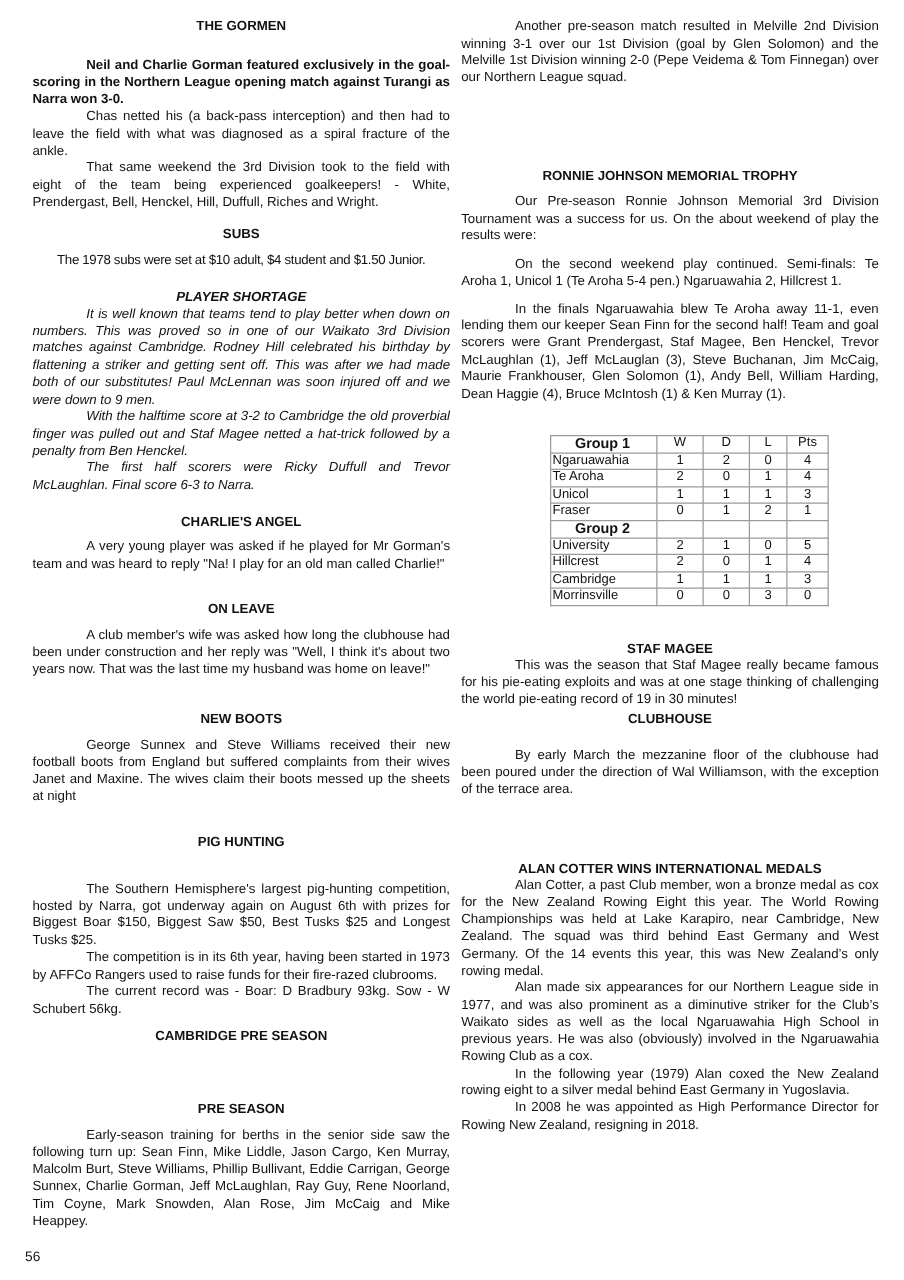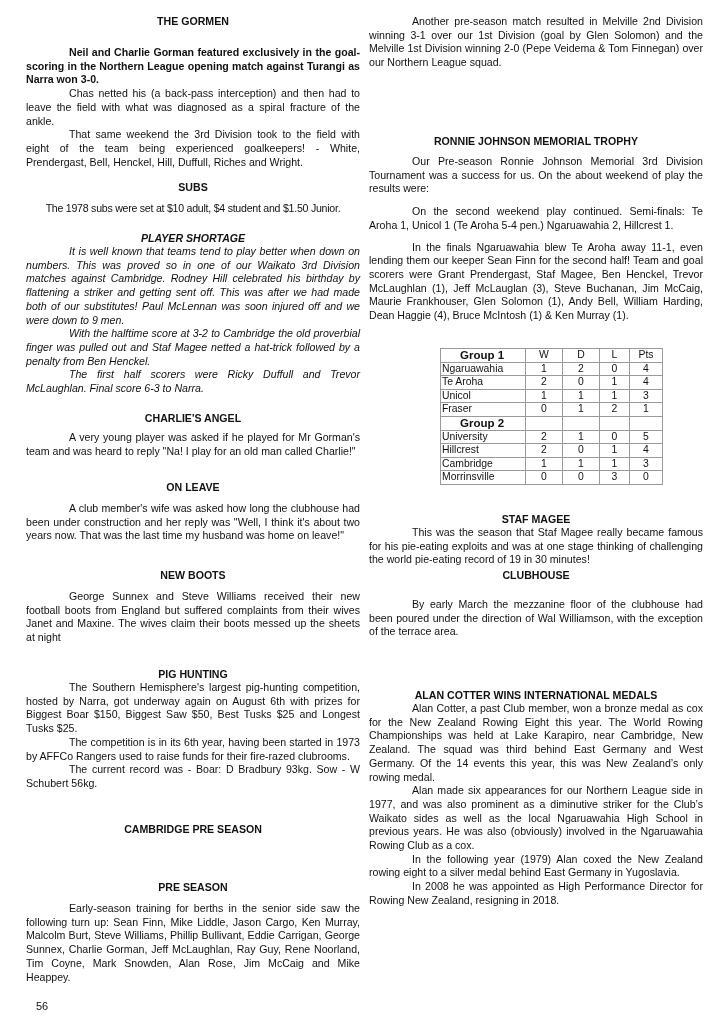--- a/index.html
+++ b/index.html
@@ -6,21 +6,21 @@
   body { width:723px; height:1024px; position:relative; overflow:hidden;
          font-family:"Liberation Sans", "DejaVu Sans", sans-serif; color:#111; }
   .col { position:absolute; width:334px; font-size:10.6px; line-height:13.7px; }
   .left { left:26px; }
   .right { left:369px; }
   .blk { position:absolute; left:0; width:334px; }
   h3 { margin:0; font-size:10.6px; line-height:14px; font-weight:bold; text-align:center; }
   p { margin:0; text-align:justify; text-indent:43px; }
   p.center { text-align:center; text-indent:0; }
   p.tight { letter-spacing:-0.25px; }
-  .pagenum { position:absolute; left:36px; top:1000px; font-size:11px; }
+  .pagenum { position:absolute; left:20px; top:1000px; font-size:11px; }
   table.standings { position:absolute; left:440px; top:348px; border-collapse:collapse;
                     font-size:10.4px; line-height:12.6px; }
   table.standings td { border:1px solid #9a9a9a; padding:0 3px; text-align:center; }
   table.standings td.team { text-align:left; width:62px; padding-left:1px; }
   table.standings td.w { width:30px; } table.standings td.d { width:30px; }
   table.standings td.l { width:23px; } table.standings td.p { width:26px; }
   table.standings td.grp { font-weight:bold; font-size:11.5px; text-align:left; padding-left:19px; }
 </style>
 </head>
 <body>
@@ -56,21 +56,21 @@
     <p style="margin-top:8px;">A club member's wife was asked how long the clubhouse had been under construction and her reply was "Well, I think it's about two years now. That was the last time my husband was home on leave!"</p>
   </div>
 
   <div class="blk" style="top:568px;">
     <h3>NEW BOOTS</h3>
     <p style="margin-top:8px;">George Sunnex and Steve Williams received their new football boots from England but suffered complaints from their wives Janet and Maxine. The wives claim their boots messed up the sheets at night</p>
   </div>
 
   <div class="blk" style="top:667px;">
     <h3>PIG HUNTING</h3>
-    <p style="margin-top:0;">The Southern Hemisphere's largest pig-hunting competition, hosted by Narra, got underway again on August 6th with prizes for Biggest Boar $150, Biggest Saw $50, Best Tusks $25 and Longest Tusks $25.</p>
+    <p style="margin-top:24px;">The Southern Hemisphere's largest pig-hunting competition, hosted by Narra, got underway again on August 6th with prizes for Biggest Boar $150, Biggest Saw $50, Best Tusks $25 and Longest Tusks $25.</p>
     <p>The competition is in its 6th year, having been started in 1973 by AFFCo Rangers used to raise funds for their fire-razed clubrooms.</p>
     <p>The current record was - Boar: D Bradbury 93kg.  Sow - W Schubert 56kg.</p>
   </div>
 
   <div class="blk" style="top:822px;">
     <h3>CAMBRIDGE PRE SEASON</h3>
   </div>
 
   <div class="blk" style="top:880px;">
     <h3>PRE SEASON</h3>

